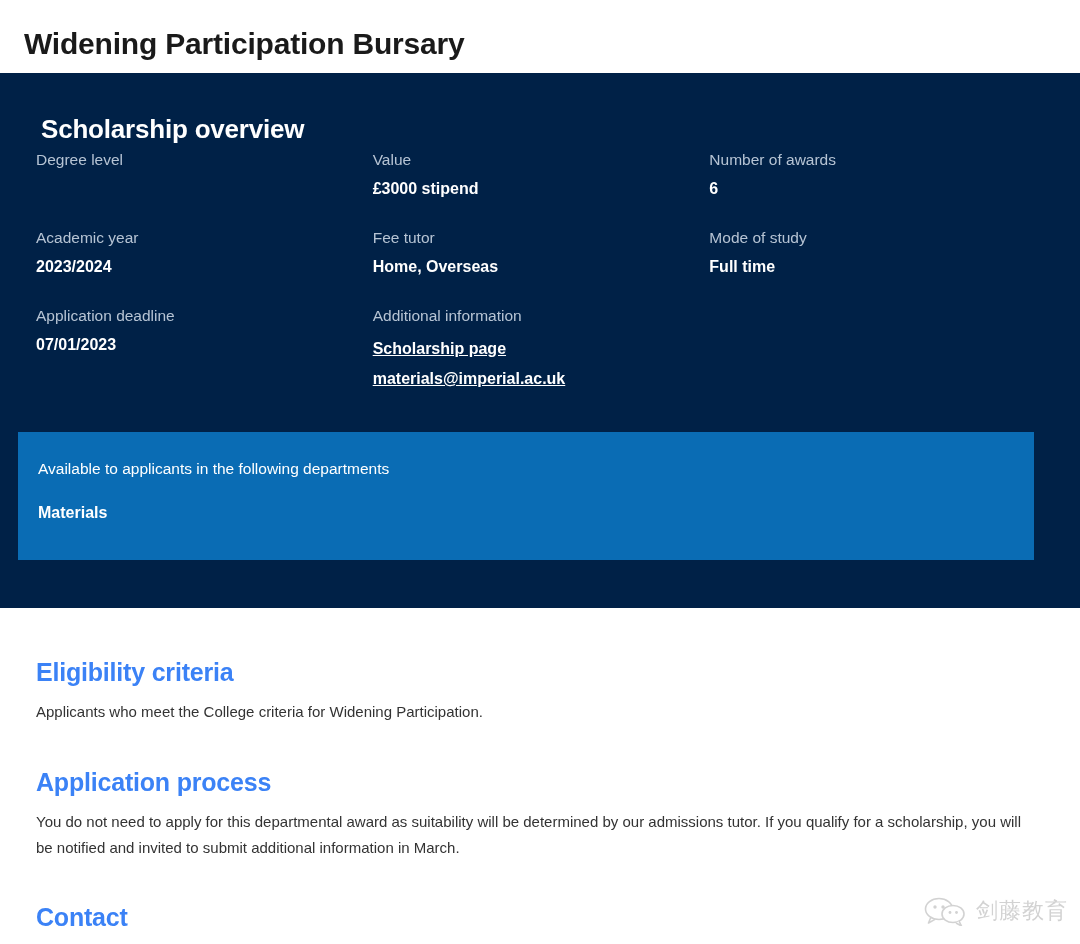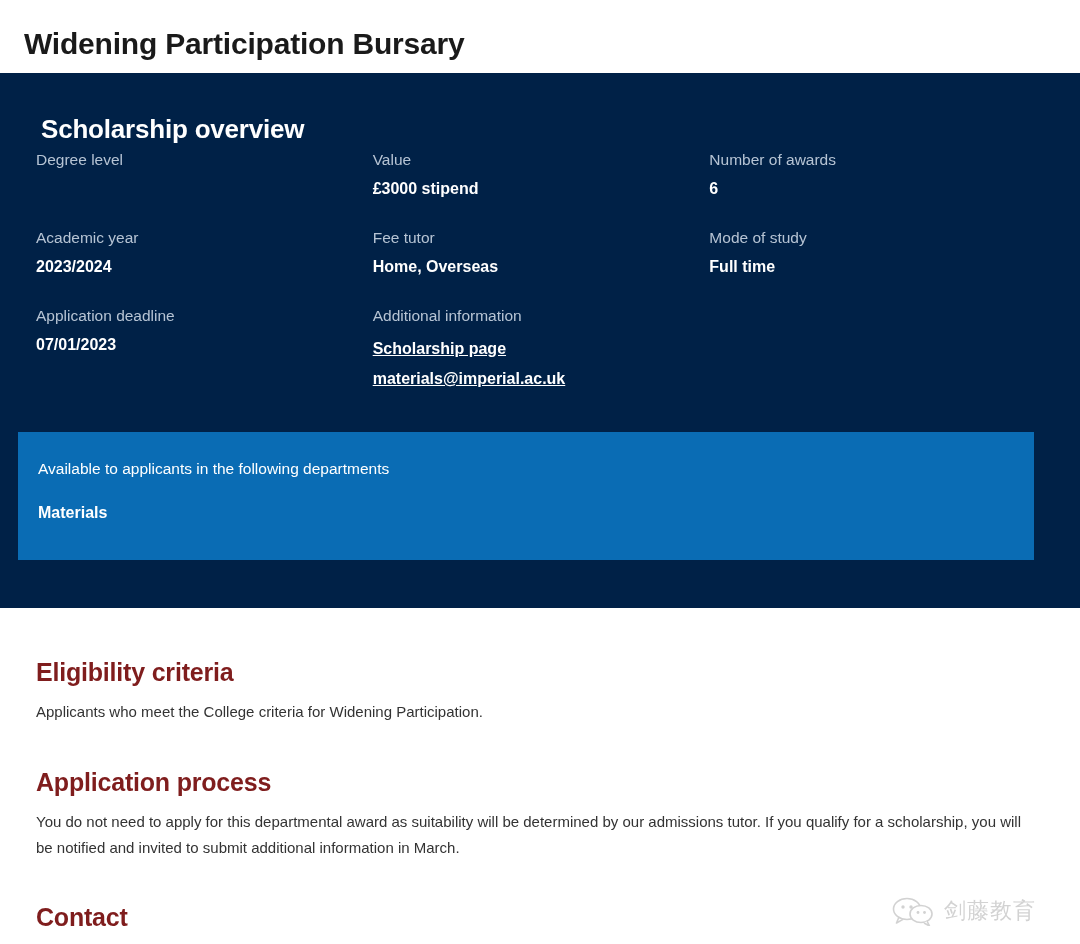--- a/index.html
+++ b/index.html
@@ -115,40 +115,40 @@
     position: absolute;
     left: 0;
     top: 608px;
     width: 1080px;
     padding: 0 36px;
     box-sizing: border-box;
   }
   .section-heading {
     font-size: 25px;
     font-weight: bold;
-    color: #7f1d1d;
+    color: #3b82f6;
     letter-spacing: -0.2px;
     margin: 0;
     line-height: 34px;
   }
   .section-1 { padding-top: 47px; }
   .section-2 { padding-top: 40px; }
   .section-3 { padding-top: 39px; }
   .section-body {
     font-size: 15px;
     color: #333333;
     line-height: 26px;
     margin: 10px 0 0 0;
     max-width: 996px;
   }
 
   
   .watermark {
     position: absolute;
-    right: 44px;
+    right: 12px;
     bottom: 18px;
     display: flex;
     align-items: flex-start;
     opacity: 0.38;
     pointer-events: none;
   }
   .watermark-bubbles {
     width: 42px;
     height: 30px;
     position: relative;

